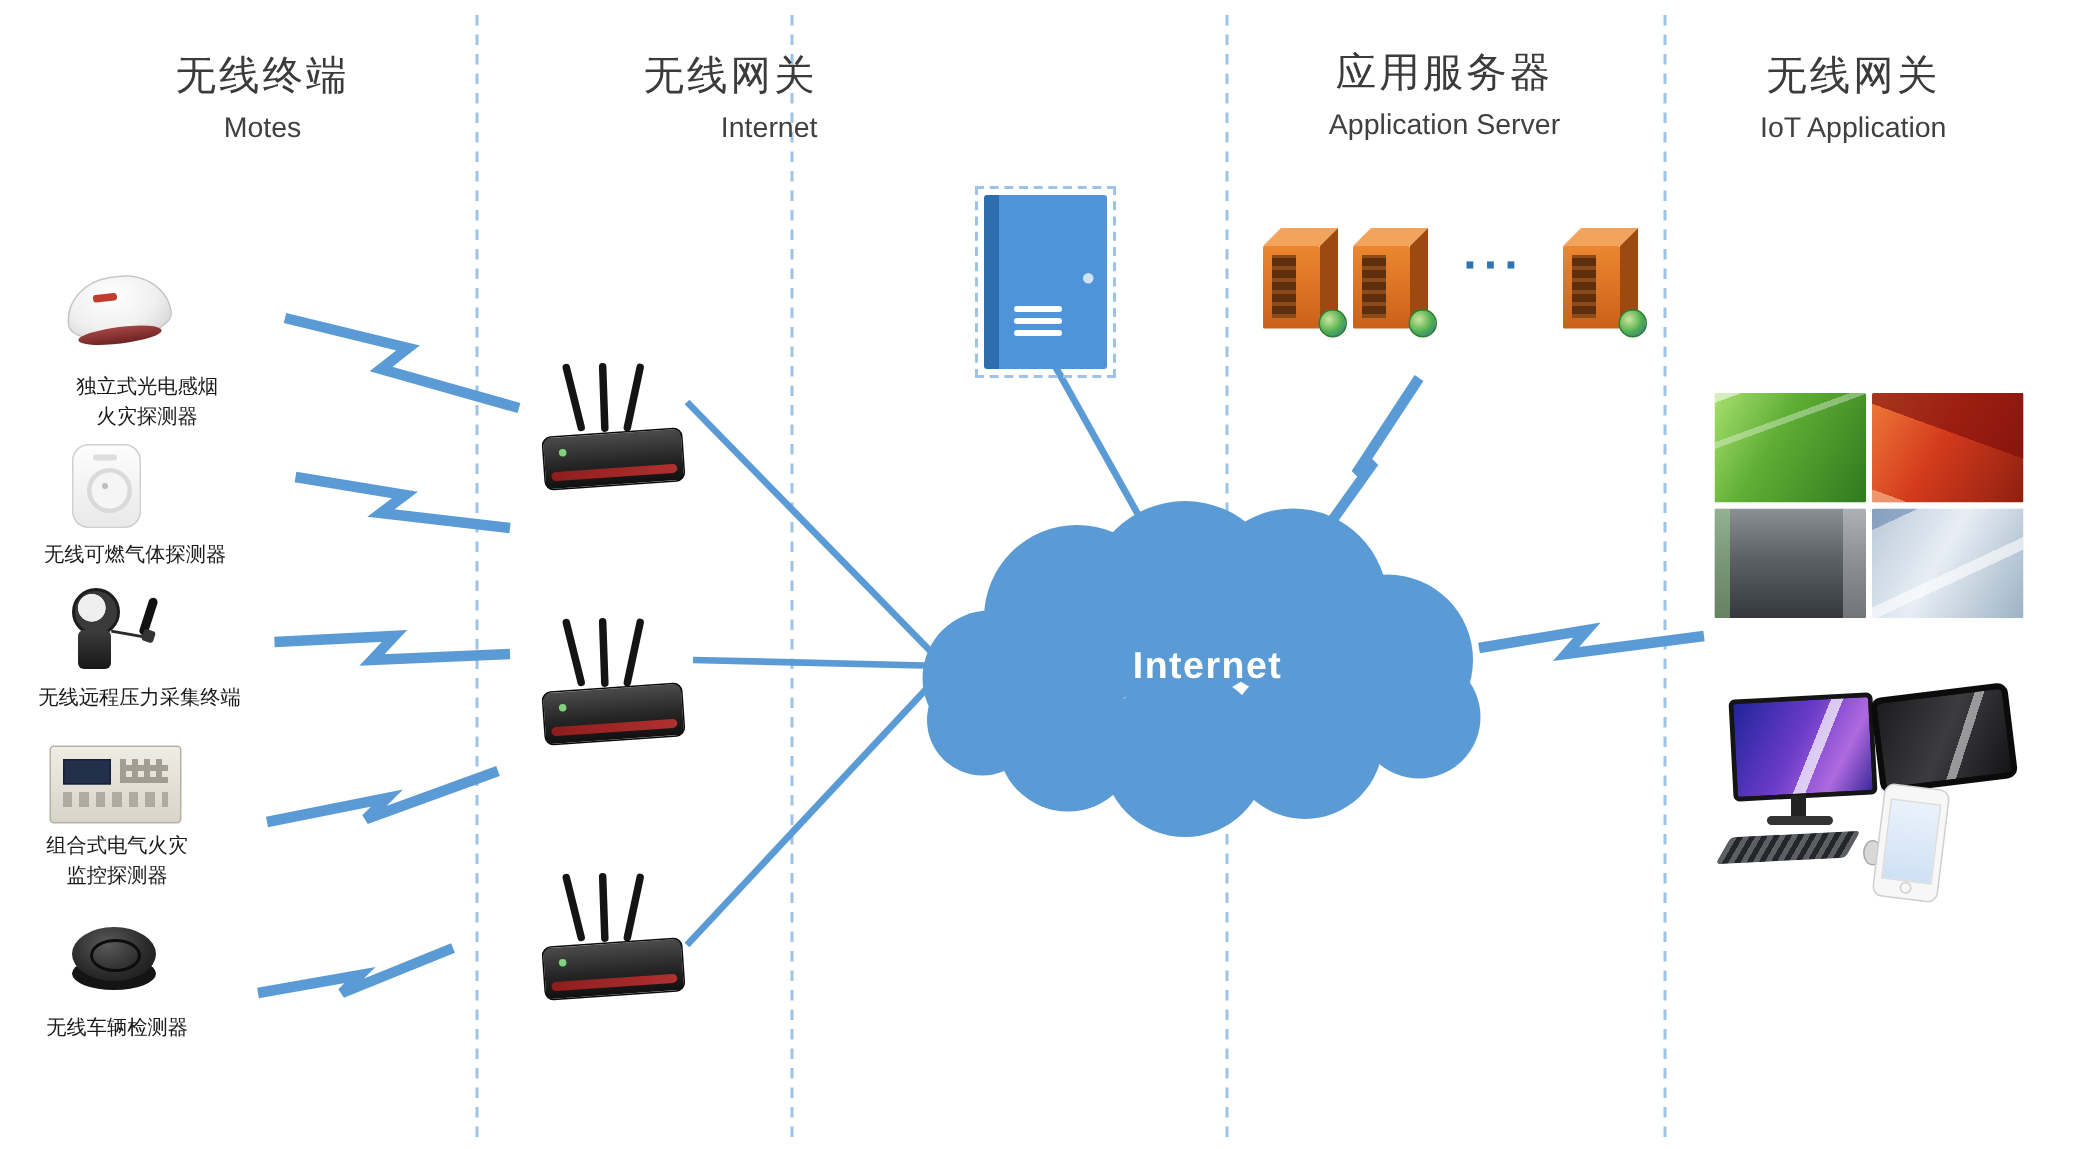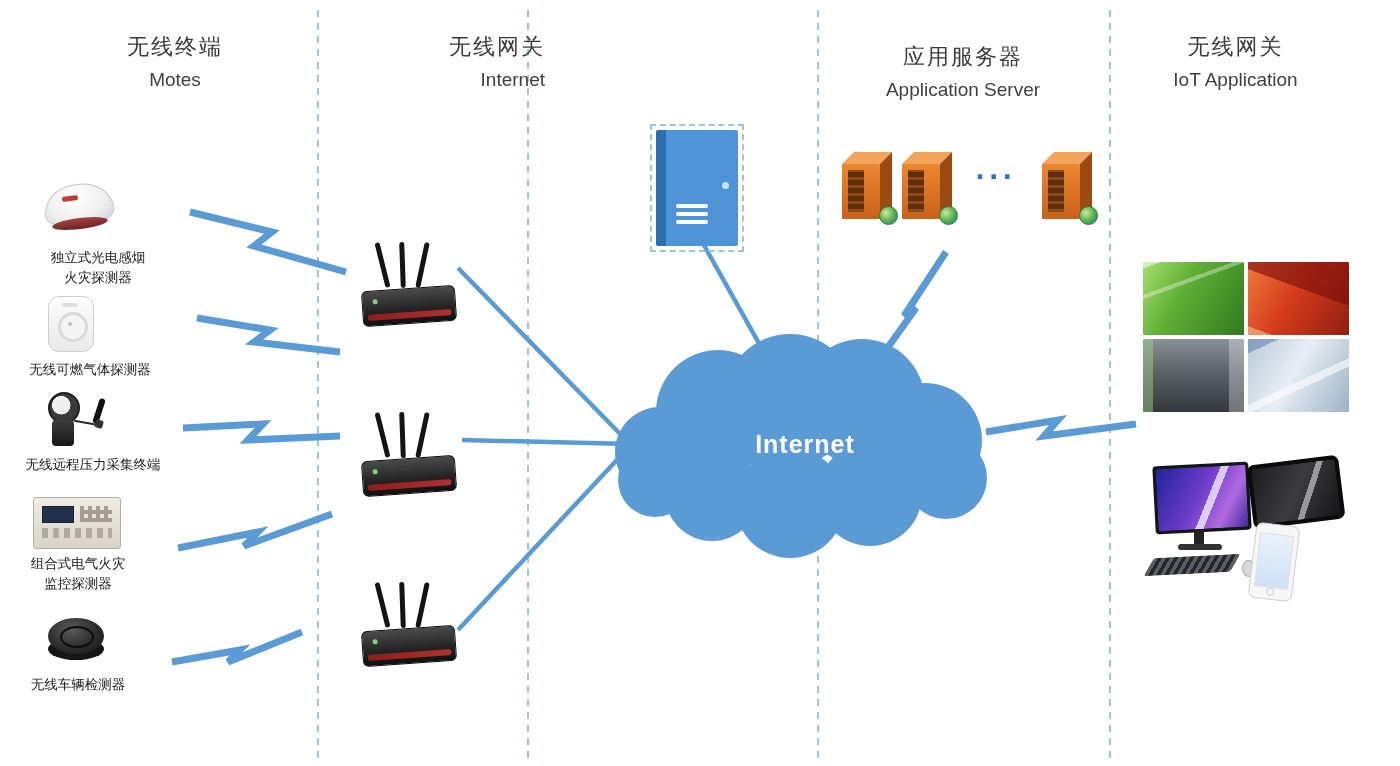--- a/index.html
+++ b/index.html
@@ -12,21 +12,21 @@
   .sep   { stroke:#9DC3E6; stroke-width:2; stroke-dasharray:7 6; }
   .bolt  { stroke:#5B9BD5; stroke-width:7; fill:none; stroke-linejoin:miter; }
   .conn  { stroke:#5B9BD5; stroke-width:4.5; }
   .cloud-part { fill:#5B9BD5; }
 
   .abs { position:absolute; }
   .nofx { z-index:2; }
 
   
   .col-header { position:absolute; z-index:3; text-align:center; color:#3B3B3B; }
-  .col-header .zh { font-size:22px; letter-spacing:2px;font-family:Liberation Serif, serif; }
+  .col-header .zh { font-size:27px; letter-spacing:2px;font-family:Liberation Serif, serif; }
   .col-header .en { font-size:19px; margin-top:7px; color:#404040; }
 
   
   #internet-label {
     position:absolute; left:735px; top:430px; width:140px; z-index:3;
     text-align:center; color:#ffffff; font-size:25px; font-weight:bold; letter-spacing:1px;
   }
 
   
   .mote-label {
@@ -196,21 +196,21 @@
   </svg>
 
   <div class="col-header" style="left:60px;top:32px;width:230px;">
     <div class="zh">无线终端</div>
     <div class="en">Motes</div>
   </div>
   <div class="col-header" style="left:330px;top:32px;width:215px;text-align:right;">
     <div class="zh">无线网关</div>
     <div class="en">Internet</div>
   </div>
-  <div class="col-header" style="left:838px;top:42px;width:250px;text-align:center;">
+  <div class="col-header" style="left:838px;top:30px;width:250px;text-align:center;">
     <div class="zh">应用服务器</div>
     <div class="en">Application Server</div>
   </div>
   <div class="col-header" style="left:1118px;top:32px;width:235px;">
     <div class="zh">无线网关</div>
     <div class="en">IoT Application</div>
   </div>
 
   <div class="abs nofx smoke" style="left:40px;top:182px;">
     <div class="sd-dome"></div>

